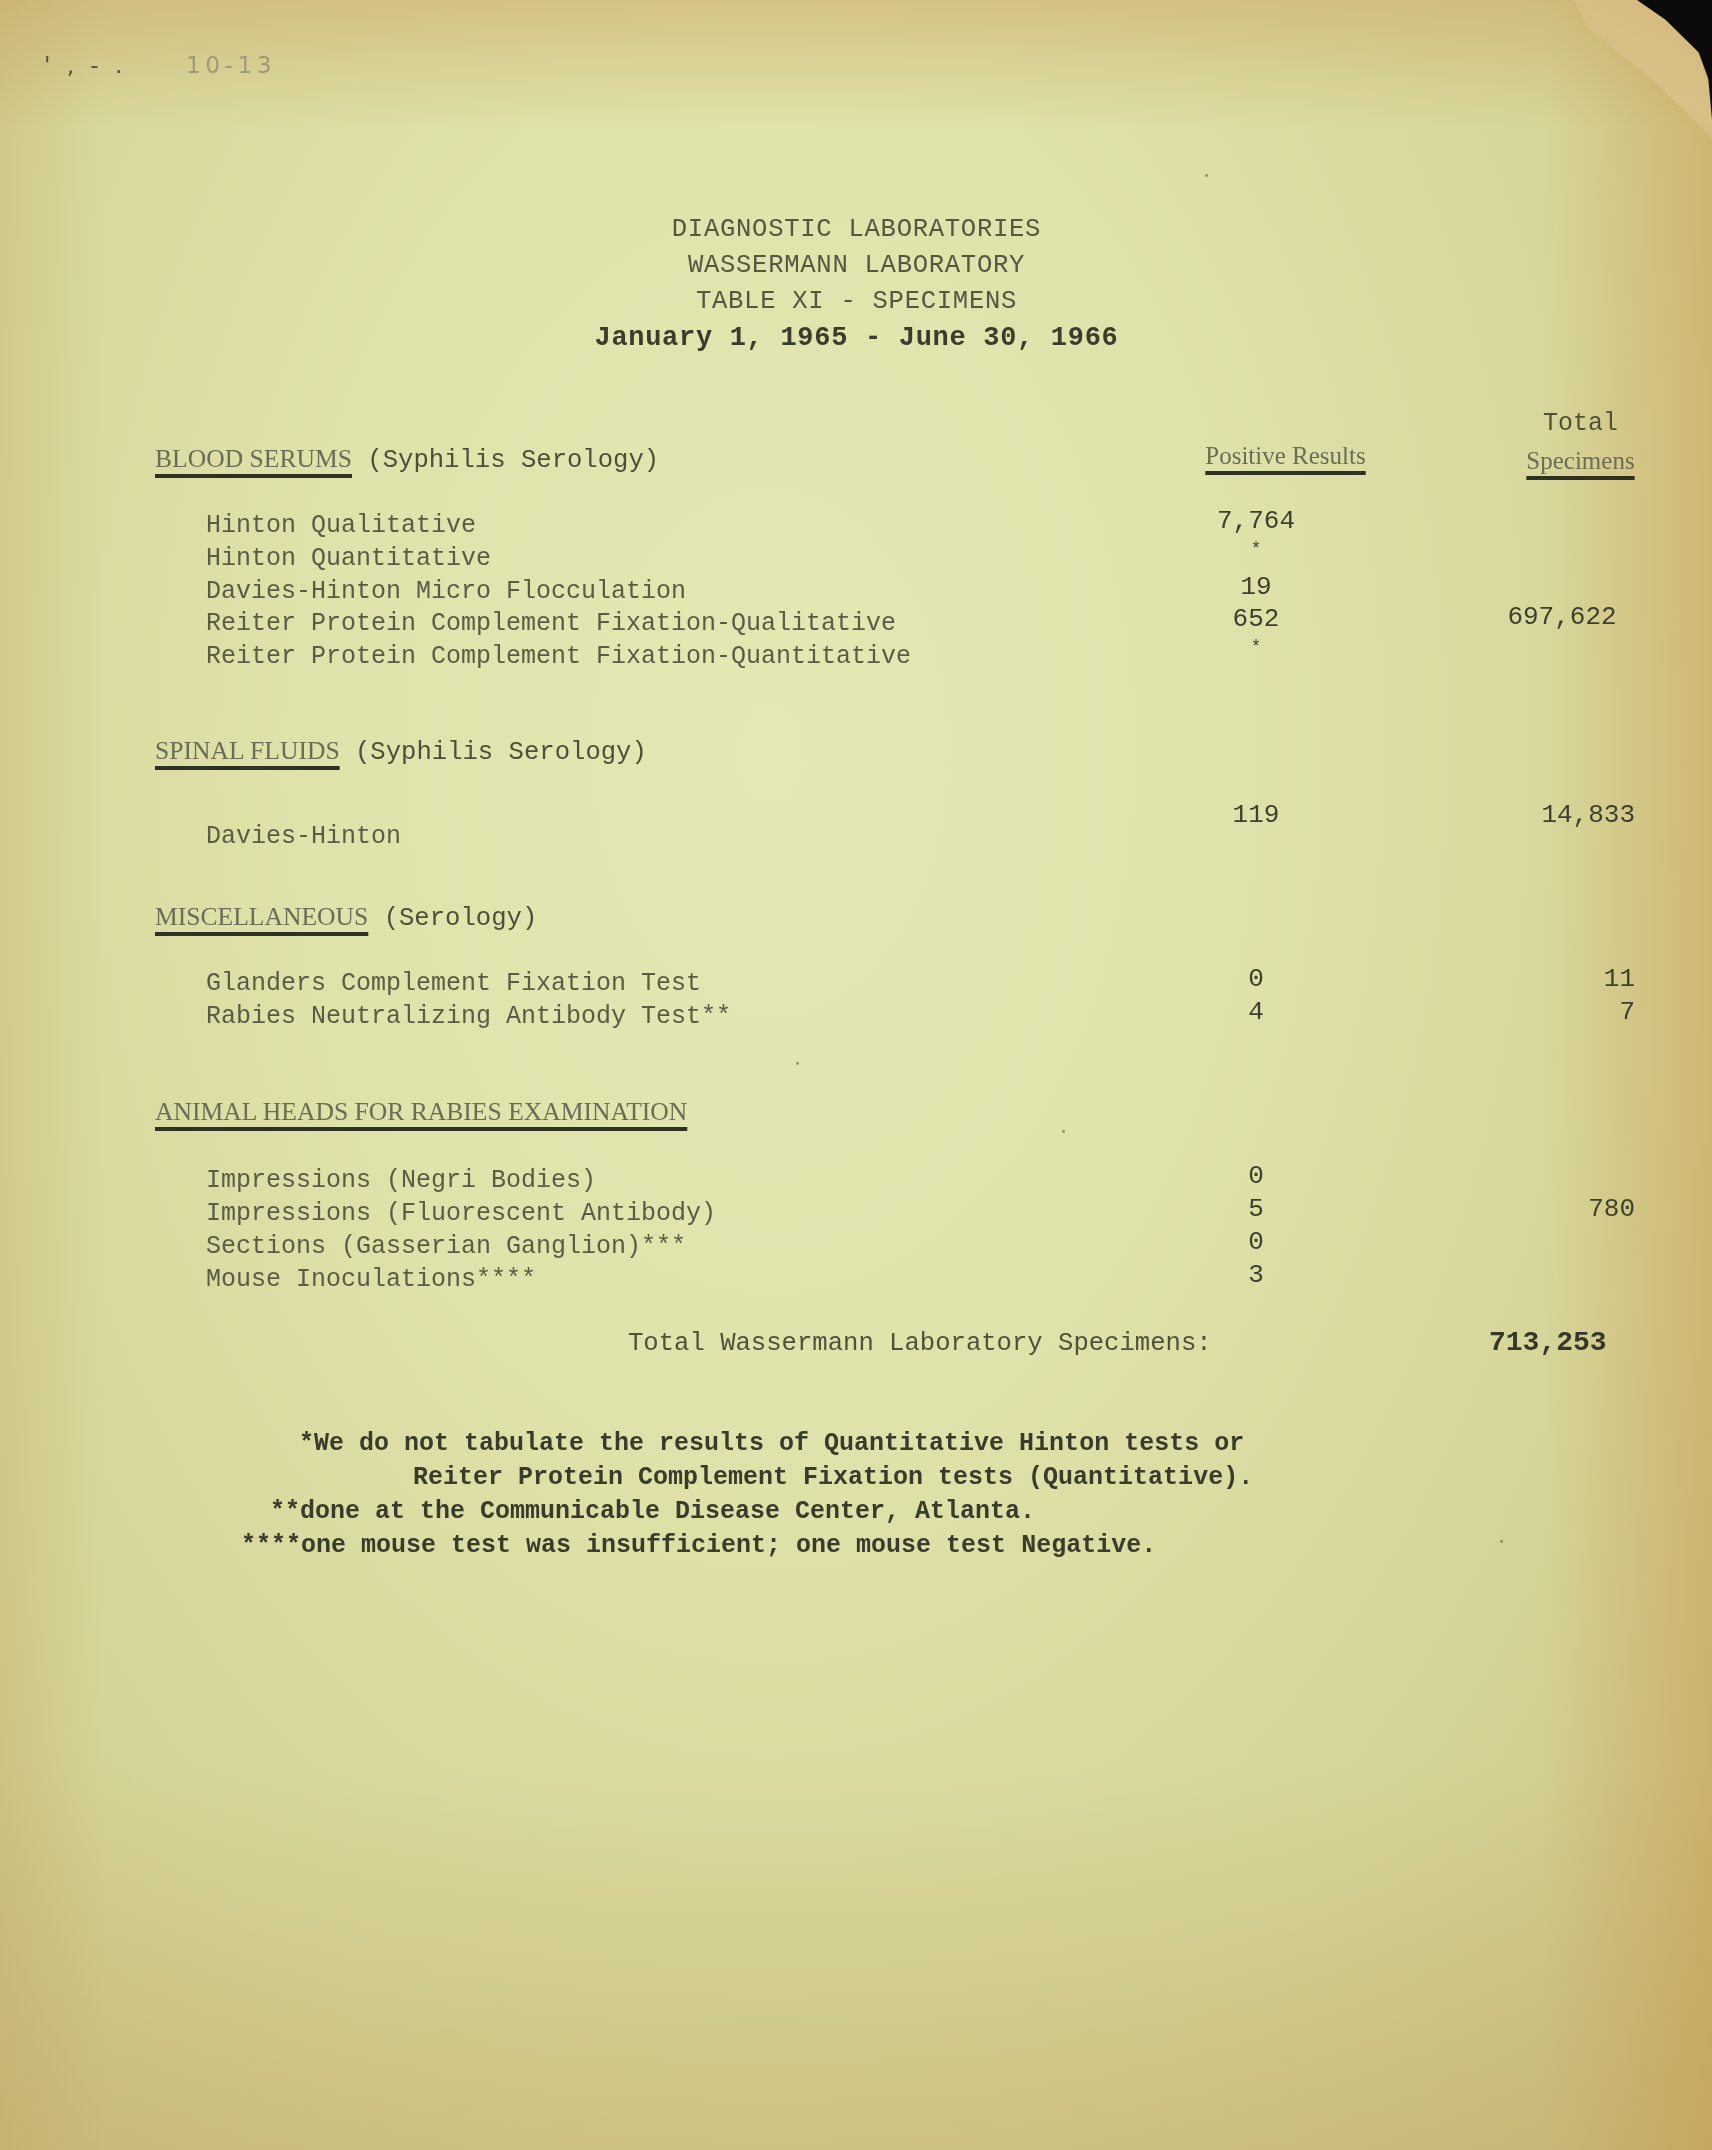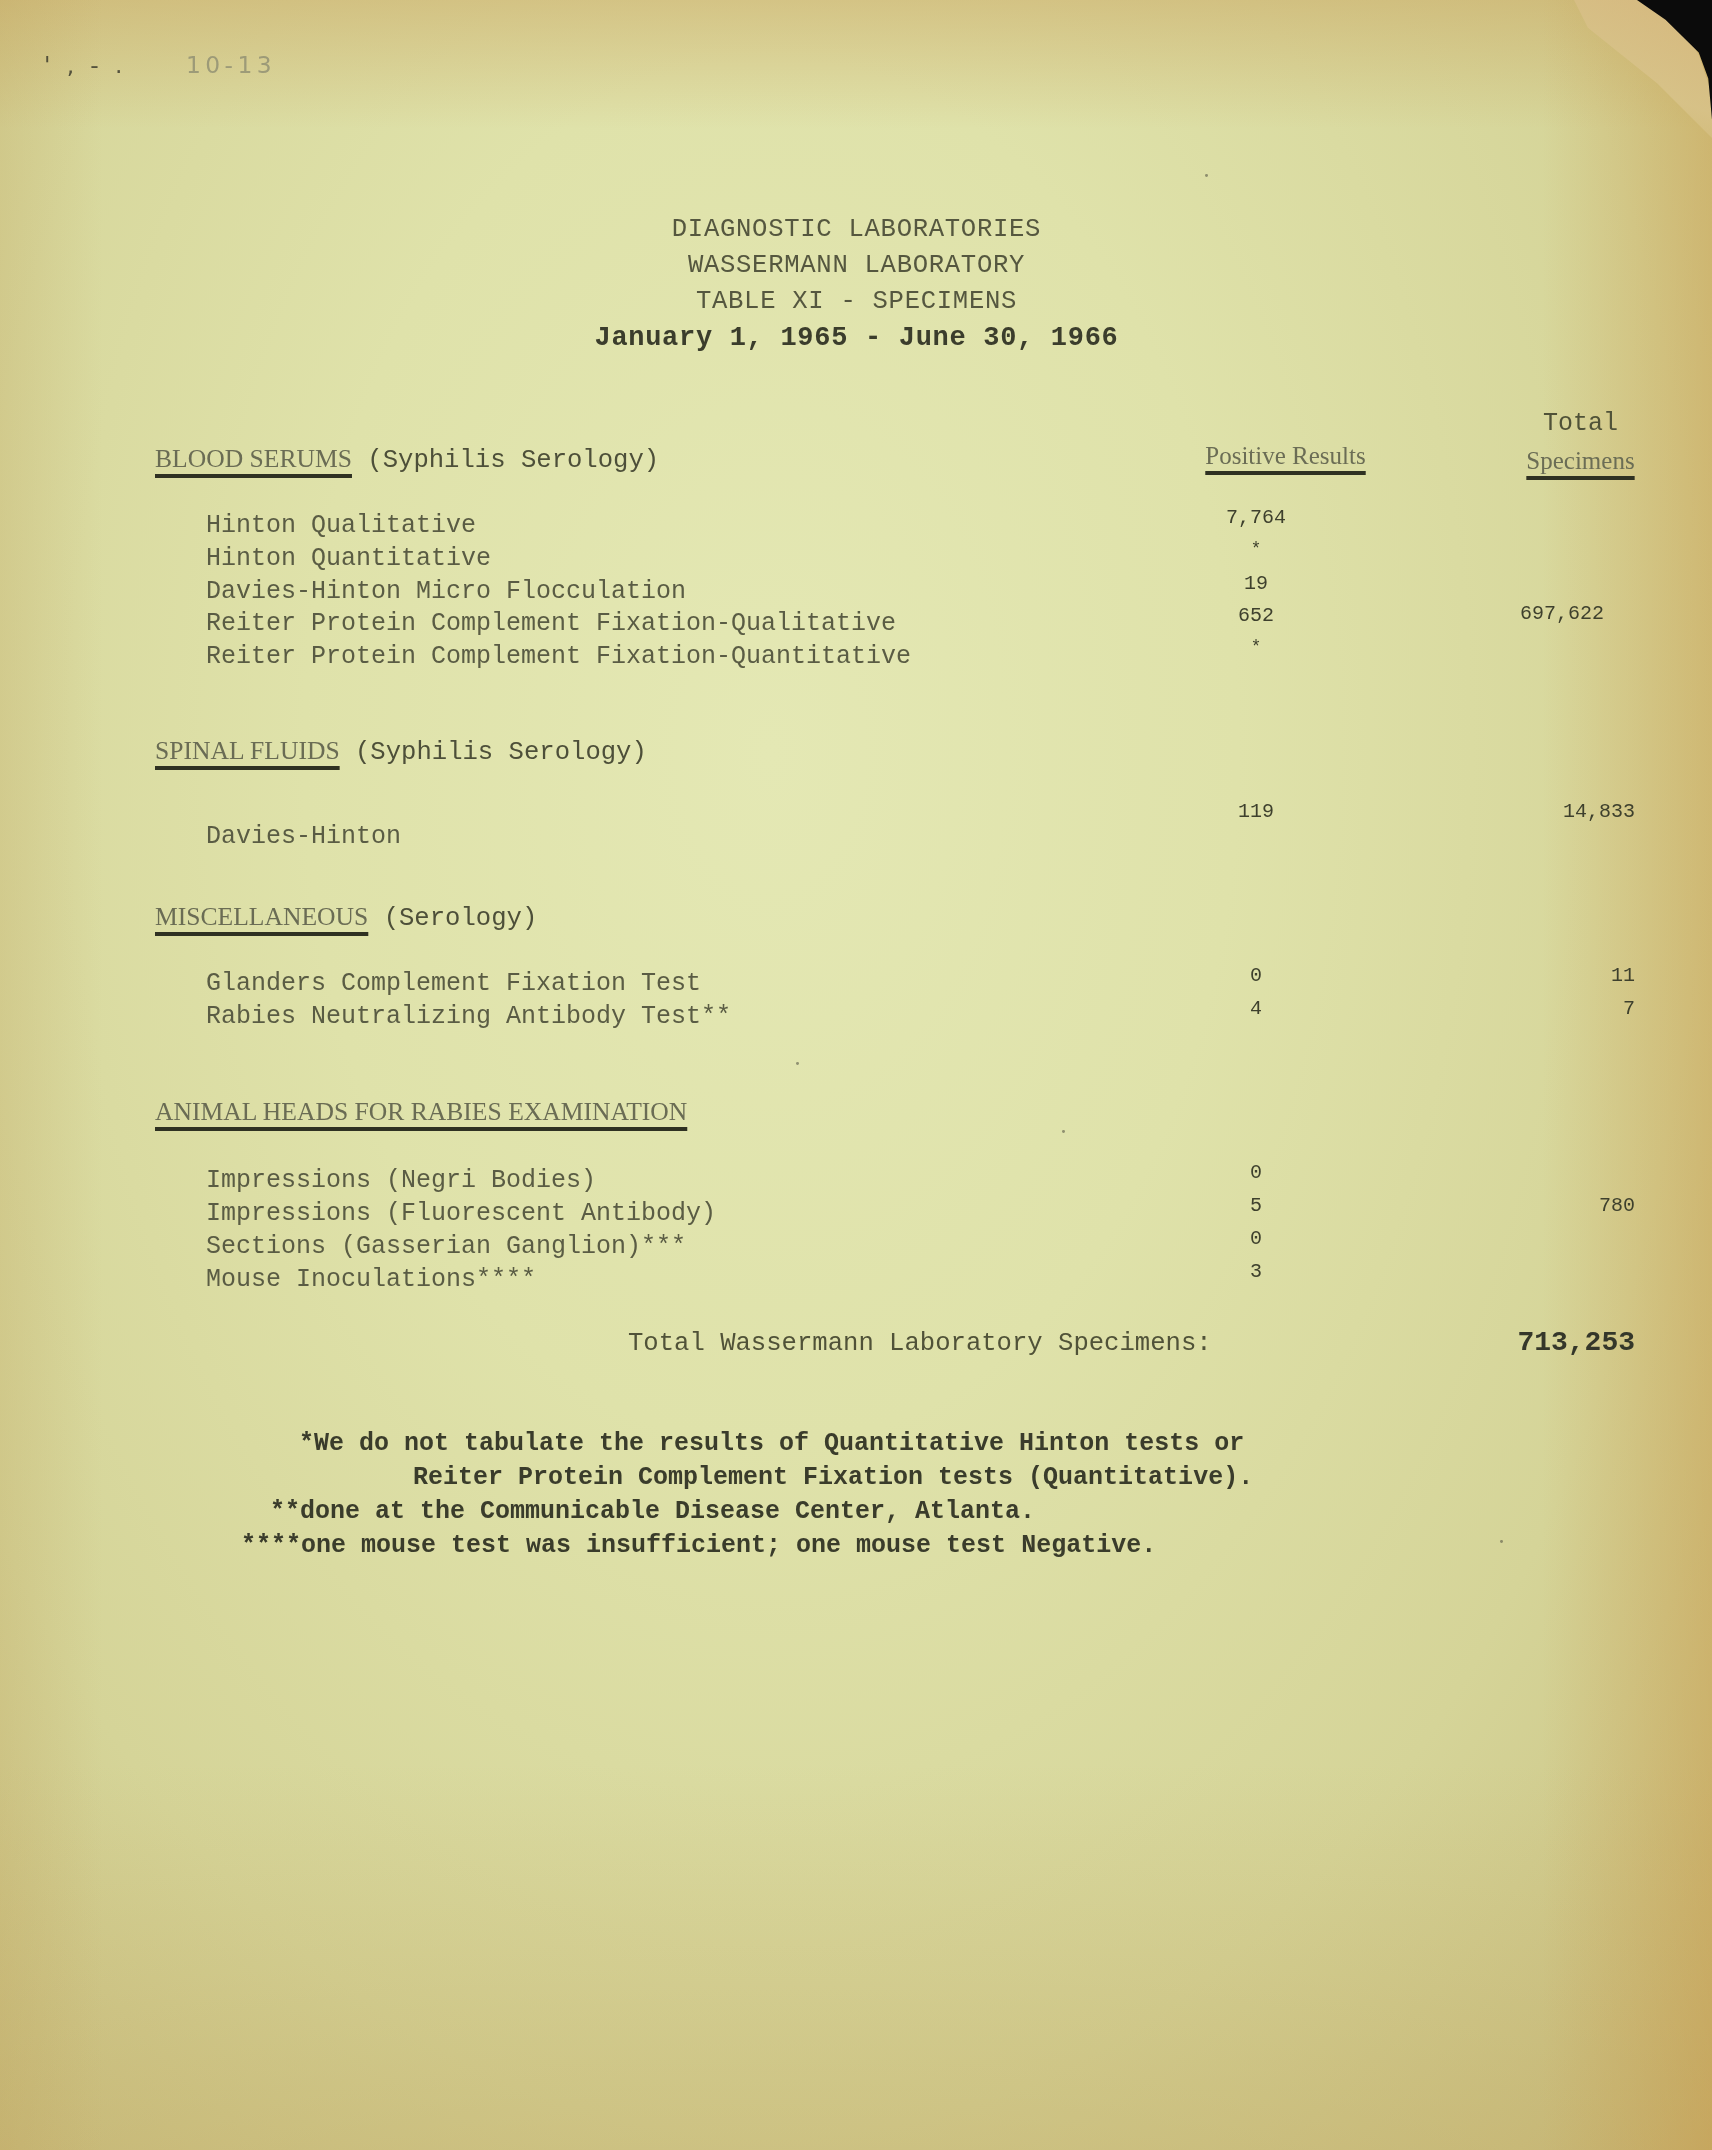--- a/index.html
+++ b/index.html
@@ -93,41 +93,40 @@
     .row {
       position: absolute;
       left: 206px;
       font-size: 25px;
       line-height: 33px;
       color: #5a5c44;
       white-space: nowrap;
     }
     .num {
       position: absolute;
-      font-size: 20px;
+      font-size: 26px;
       color: #3e402d;
       text-align: right;
       white-space: nowrap;
     }
     .pos { width: 88px; left: 1212px; text-align: center; }
     .tot { width: 146px; left: 1489px; text-align: right; }
 
     .total-line {
       position: absolute;
       top: 1329px;
       left: 628px;
       font-size: 25.6px;
       color: #505238;
     }
     .total-value {
       position: absolute;
       top: 1327px;
       left: 1489px;
       width: 146px;
-      text-align: right;
       font-size: 28px;
       font-weight: bold;
       color: #35372a;
     }
     .footnotes {
       position: absolute;
       left: 241px;
       top: 1427px;
       font-size: 25px;
       line-height: 34px;

